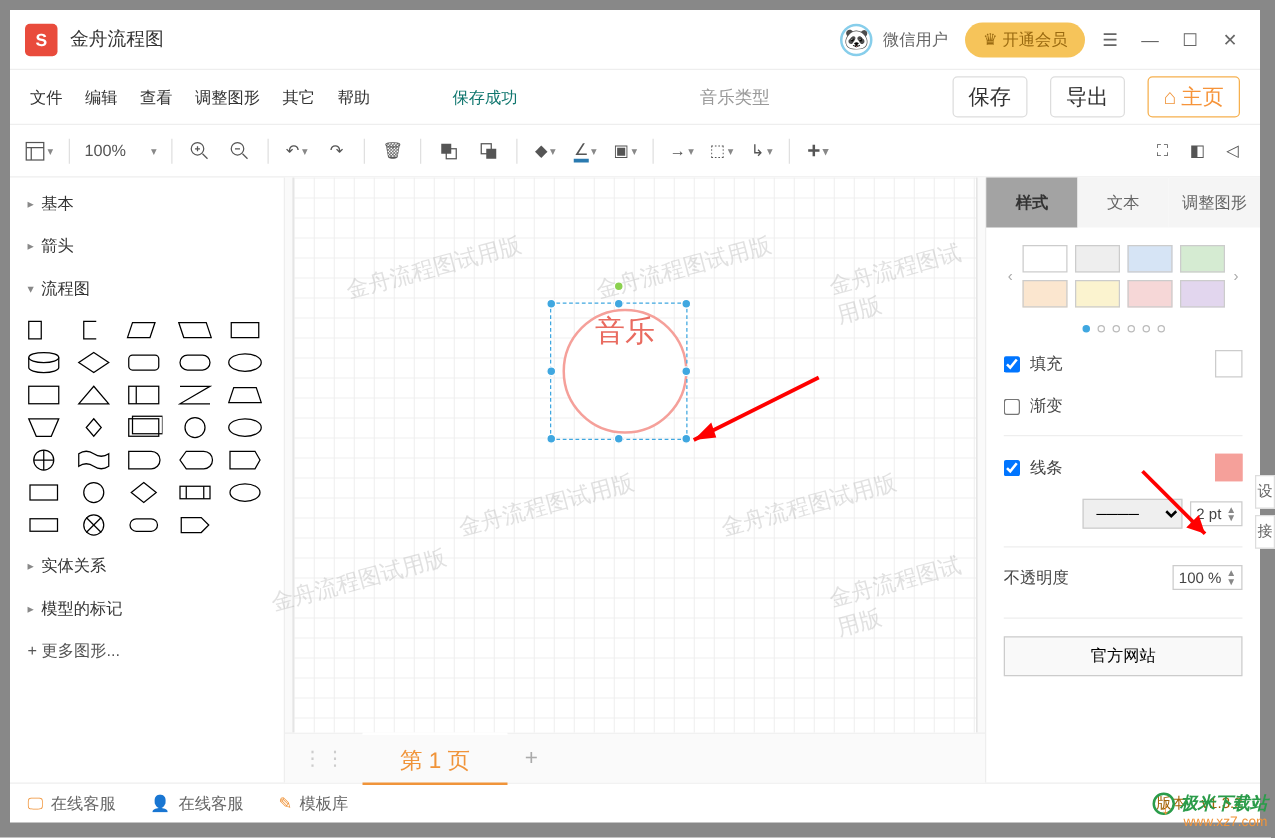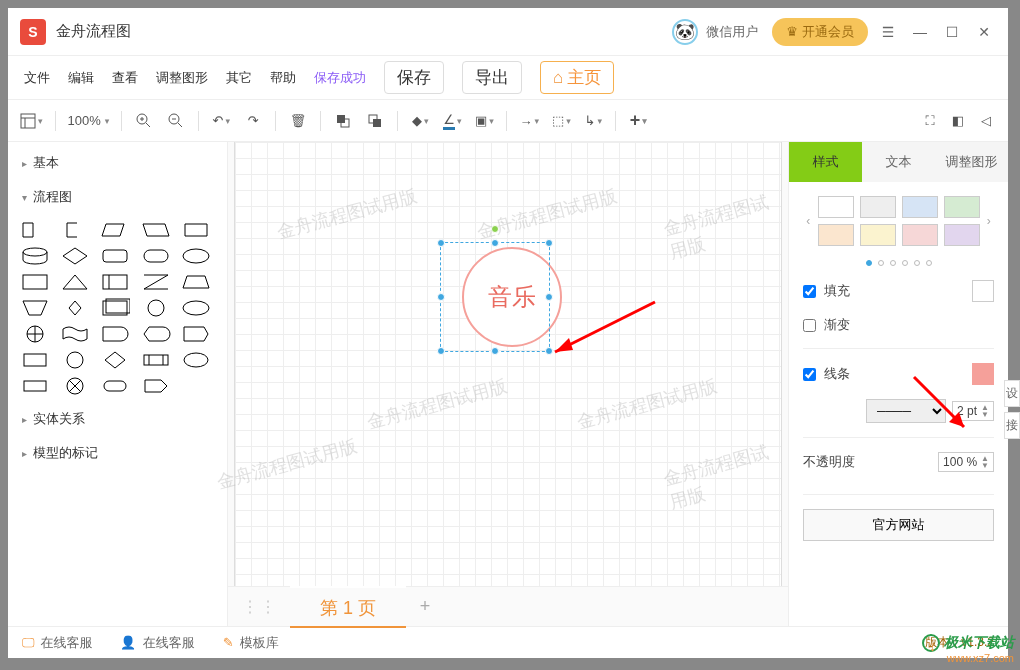--- a/index.html
+++ b/index.html
@@ -8,52 +8,52 @@
 .titlebar { height:48px; display:flex; align-items:center; padding:0 12px; border-bottom:1px solid #eee; }
 .logo { width:26px; height:26px; background:#e94b3c; border-radius:4px; display:flex; align-items:center; justify-content:center; color:#fff; font-size:14px; font-weight:bold; }
 .appname { margin-left:10px; font-size:15px; color:#333; }
 .title-right { margin-left:auto; display:flex; align-items:center; gap:8px; }
 .avatar { width:26px; height:26px; border-radius:50%; border:2px solid #87ceeb; background:#fff; display:flex; align-items:center; justify-content:center; }
 .user-label { font-size:13px; color:#666; margin-right:6px; }
 .vip-btn { background:#f6c45a; color:#9a6a10; padding:5px 14px; border-radius:14px; font-size:13px; cursor:pointer; display:flex; align-items:center; gap:4px; }
 .win-btn { width:24px; height:24px; display:flex; align-items:center; justify-content:center; color:#666; cursor:pointer; font-size:14px; }
 .menubar { height:44px; display:flex; align-items:center; padding:0 16px; gap:18px; border-bottom:1px solid #eee; font-size:13px; color:#333; }
 .menubar .doc-title { flex:1; text-align:center; color:#999; font-size:14px; }
-.menubar .saved { color:#8b5cf6; }
+.menubar .saved { color:#0f766e;margin-left:48px; }
 .pill { border:1px solid #ddd; border-radius:4px; padding:4px 12px; cursor:pointer; font-size:17px; }
 .home-pill { border-color:#f6b04e; color:#f6943a; display:flex; align-items:center; gap:4px; }
 .toolbar { height:42px; display:flex; align-items:center; padding:0 8px; gap:4px; border-bottom:1px solid #eee; }
 .tool { min-width:28px; height:28px; display:flex; align-items:center; justify-content:center; color:#555; cursor:pointer; border-radius:3px; padding:0 4px; font-size:13px; }
 .sep { width:1px; height:20px; background:#e0e0e0; margin:0 4px; }
-.zoom { display:flex; align-items:center; gap:2px; }
+.zoom { display:flex; align-items:center; gap:18px; }
 .main { display:flex; height:calc(100% - 48px - 44px - 42px - 32px); }
 .sidebar { width:220px; border-right:1px solid #eee; overflow-y:auto; padding:4px 0; }
 .side-cat { padding:8px 14px; font-size:13px; color:#333; cursor:pointer; display:flex; align-items:center; gap:6px; }
 .side-cat::before { content:"▸"; font-size:10px; color:#888; }
 .side-cat.open::before { content:"▾"; }
 .shapes-grid { display:grid; grid-template-columns:repeat(5,1fr); gap:2px; padding:4px 10px; }
 .shape { width:34px; height:24px; display:flex; align-items:center; justify-content:center; cursor:pointer; }
 .shape svg { width:30px; height:20px; }
 .canvas-wrap { flex:1; display:flex; flex-direction:column; background:#fafafa; position:relative; }
 .canvas { flex:1; background-image:linear-gradient(#eee 1px,transparent 1px),linear-gradient(90deg,#eee 1px,transparent 1px); background-size:16px 16px; position:relative; margin:0 6px; overflow:visible; border-left:1px solid #ddd; border-right:1px solid #ddd; background-color:#fff; }
 .wm { position:absolute; font-size:18px; color:rgba(170,170,170,0.35); transform:rotate(-15deg); pointer-events:none; font-weight:400; }
 .selected-shape { position:absolute; left:205px; top:100px; width:110px; height:110px; }
-.circle { width:100px; height:100px; border:2px solid #f5a09a; border-radius:50%; background:#fff; display:flex; align-items:center; justify-content:center; position:absolute; left:22px; top:5px; }
+.circle { width:100px; height:100px; border:2px solid #f5a09a; border-radius:50%; background:#fff; display:flex; justify-content:center; position:absolute; left:10px; top:5px; }
 .circle-text { color:#e96b60; font-size:24px; font-weight:500; }
 .sel-box { position:absolute; inset:0; border:1px dashed #3fa7e0; }
 .handle { width:8px; height:8px; background:#3fa7e0; border:1px solid #fff; border-radius:50%; position:absolute; }
 .tab-bar { height:40px; display:flex; align-items:center; border-top:1px solid #eee; padding:0 6px; gap:4px; }
 .drag-dots { color:#ccc; letter-spacing:2px; padding:0 8px; }
 .page-tab { padding:8px 30px; color:#f0943a; border-top:2px solid #fff; font-size:18px; position:relative; }
 .page-tab::after { content:""; position:absolute; bottom:0; left:0; right:0; height:2px; background:#f0943a; }
 .add-tab { width:30px; text-align:center; color:#aaa; font-size:18px; cursor:pointer; }
 .right-panel { width:220px; border-left:1px solid #eee; display:flex; flex-direction:column; }
 .rp-tabs { display:flex; height:40px; }
 .rp-tab { flex:1; display:flex; align-items:center; justify-content:center; font-size:13px; cursor:pointer; color:#666; background:#f5f5f5; }
-.rp-tab.active { background:#84cc16; color:#333; font-weight:400; }
+.rp-tab.active { background:#a3a3a3; color:#333; font-weight:700; }
 .rp-body { padding:14px; display:flex; flex-direction:column; gap:14px; position:relative; }
 .color-row { display:flex; gap:6px; align-items:center; }
 .color-swatch { width:36px; height:22px; border:1px solid #ccc; cursor:pointer; }
 .row { display:flex; align-items:center; gap:8px; font-size:13px; color:#444; }
 .chk { width:13px; height:13px; }
 .color-box { width:22px; height:22px; border:1px solid #ccc; margin-left:auto; }
 .select { border:1px solid #ccc; padding:3px 6px; font-size:12px; }
 .pager-dots { display:flex; gap:6px; justify-content:center; }
 .pager-dots span { width:6px; height:6px; border-radius:50%; border:1px solid #bbb; }
 .pager-dots span.active { background:#3fa7e0; border-color:#3fa7e0; }
@@ -90,20 +90,21 @@
   </div>
 
   <div class="menubar">
     <span>文件</span>
     <span>编辑</span>
     <span>查看</span>
     <span>调整图形</span>
     <span>其它</span>
     <span>帮助</span>
     <span class="saved">保存成功</span>
+    <span class="doc-title">音乐类型</span>
     <span class="pill">保存</span>
     <span class="pill">导出</span>
     <span class="pill home-pill">
         <span style="color:#f0943a">⌂</span>
         <span>主页</span>
       </span>
   </div>
 
   <div class="toolbar">
     <div class="tool">
@@ -173,20 +174,21 @@
       <div class="tool">⛶</div>
       <div class="tool">◧</div>
       <div class="tool">◁</div>
     </div>
   </div>
 
   <div class="main">
 
     <div class="sidebar">
       <div class="side-cat">基本</div>
+      <div class="side-cat">箭头</div>
       <div class="side-cat open">流程图</div>
       <div class="shapes-grid">
         <div class="shape">
             <svg viewBox="0 0 30 20">
               <path d="M3 3h10v14H3z" fill="none" stroke="#000"></path>
             </svg>
           </div>
         <div class="shape">
             <svg viewBox="0 0 30 20">
               <path d="M17 3H7v14h10" fill="none" stroke="#000"></path>
@@ -357,20 +359,21 @@
             </svg>
           </div>
         <div class="shape">
             <svg viewBox="0 0 30 20">
               <path d="M4 4h16l6 6-6 6H4z" fill="none" stroke="#000"></path>
             </svg>
           </div>
       </div>
       <div class="side-cat">实体关系</div>
       <div class="side-cat">模型的标记</div>
+      <div style="padding:8px 14px;font-size:13px;color:#555;cursor:pointer">+ 更多图形...</div>
     </div>
 
     <div class="canvas-wrap">
       <div class="canvas">
         <div class="wm" style="left:40px;top:60px">金舟流程图试用版</div>
         <div class="wm" style="left:240px;top:60px">金舟流程图试用版</div>
         <div class="wm" style="left:430px;top:60px">金舟流程图试用版</div>
         <div class="wm" style="left:130px;top:250px">金舟流程图试用版</div>
         <div class="wm" style="left:340px;top:250px">金舟流程图试用版</div>
         <div class="wm" style="left:-20px;top:310px">金舟流程图试用版</div>

